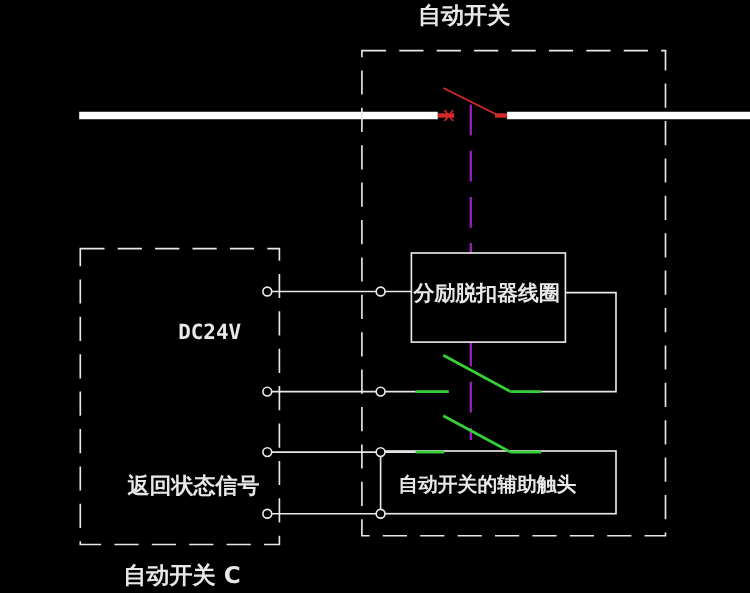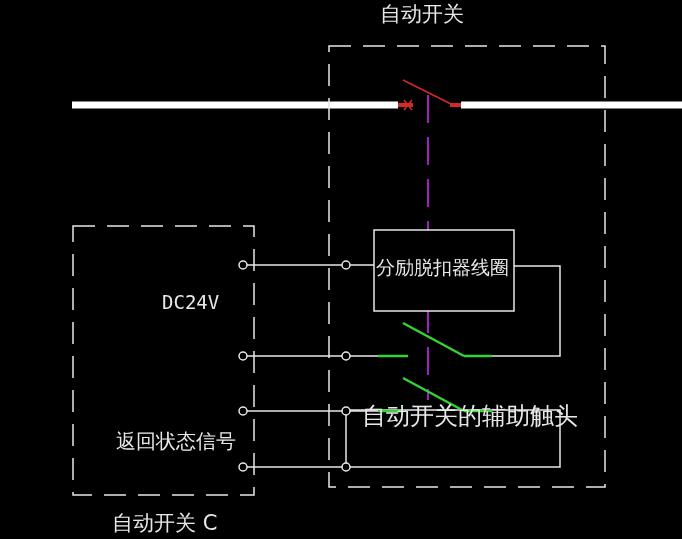--- a/index.html
+++ b/index.html
@@ -1,20 +1,20 @@
 <!DOCTYPE html>
 <html><head>
   <meta charset="utf-8">
   <style>
     html, body { margin: 0; padding: 0; background: #000; }
     body { width: 682px; height: 539px; overflow: hidden; position: relative; }
     #diagram { position: absolute; left: 0; top: 0; width: 682px; height: 539px; }
     .lbl {
       position: absolute; color: #e8e8e8; white-space: nowrap;
-      font-family: "DejaVu Sans", sans-serif; line-height: 1;
+      font-family: "DejaVu Sans", sans-serif; line-height: 1; font-weight: bold;
     }
     .lbl.mono { font-family: "DejaVu Sans Mono", monospace; }
   </style>
 </head>
 <body>
 
 <svg id="diagram" viewBox="0 0 682 539" xmlns="http://www.w3.org/2000/svg">
 
   <g>
     <line x1="72" y1="105" x2="398" y2="105" stroke="#ffffff" stroke-width="7"></line>
@@ -65,16 +65,16 @@
     <circle cx="243" cy="467" r="4"></circle>
     <circle cx="346" cy="265" r="4"></circle>
     <circle cx="346" cy="356" r="4"></circle>
     <circle cx="346" cy="411" r="4"></circle>
     <circle cx="346" cy="467" r="4"></circle>
   </g>
 </svg>
 
 <div class="lbl" style="left:380px; top:4px; font-size:21px;">自动开关</div>
 <div class="lbl" style="left:376px; top:258px; font-size:19px;">分励脱扣器线圈</div>
-<div class="lbl" style="left:362px; top:404px; font-size:24px;">自动开关的辅助触头</div>
+<div class="lbl" style="left:362px; top:432px; font-size:18px;">自动开关的辅助触头</div>
 <div class="lbl mono" style="left:162px; top:293px; font-size:19px;">DC24V</div>
 <div class="lbl" style="left:116px; top:431px; font-size:20px;">返回状态信号</div>
 <div class="lbl" style="left:112px; top:513px; font-size:21px;">自动开关 C</div>
 
 </body></html>

